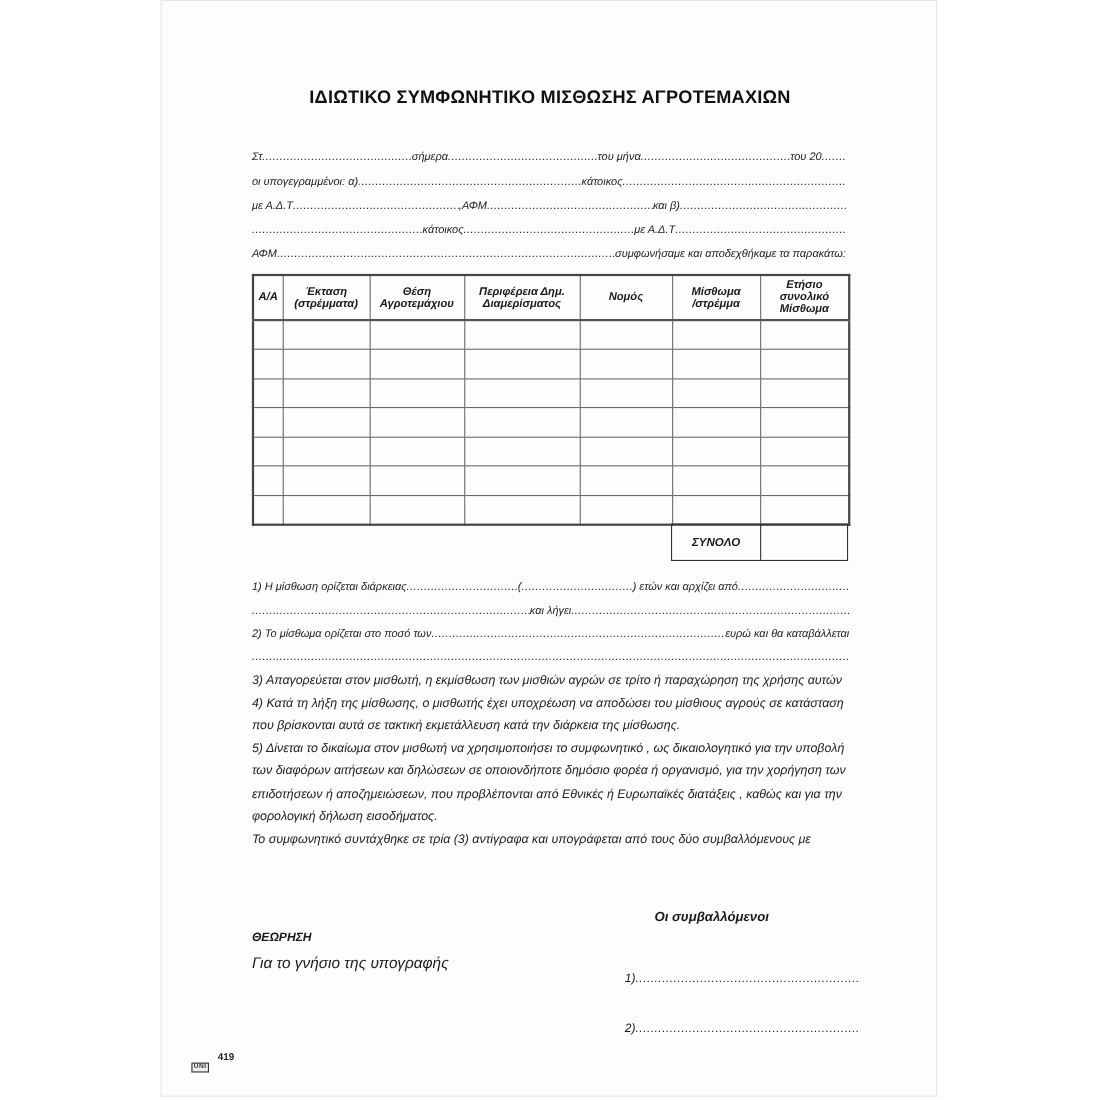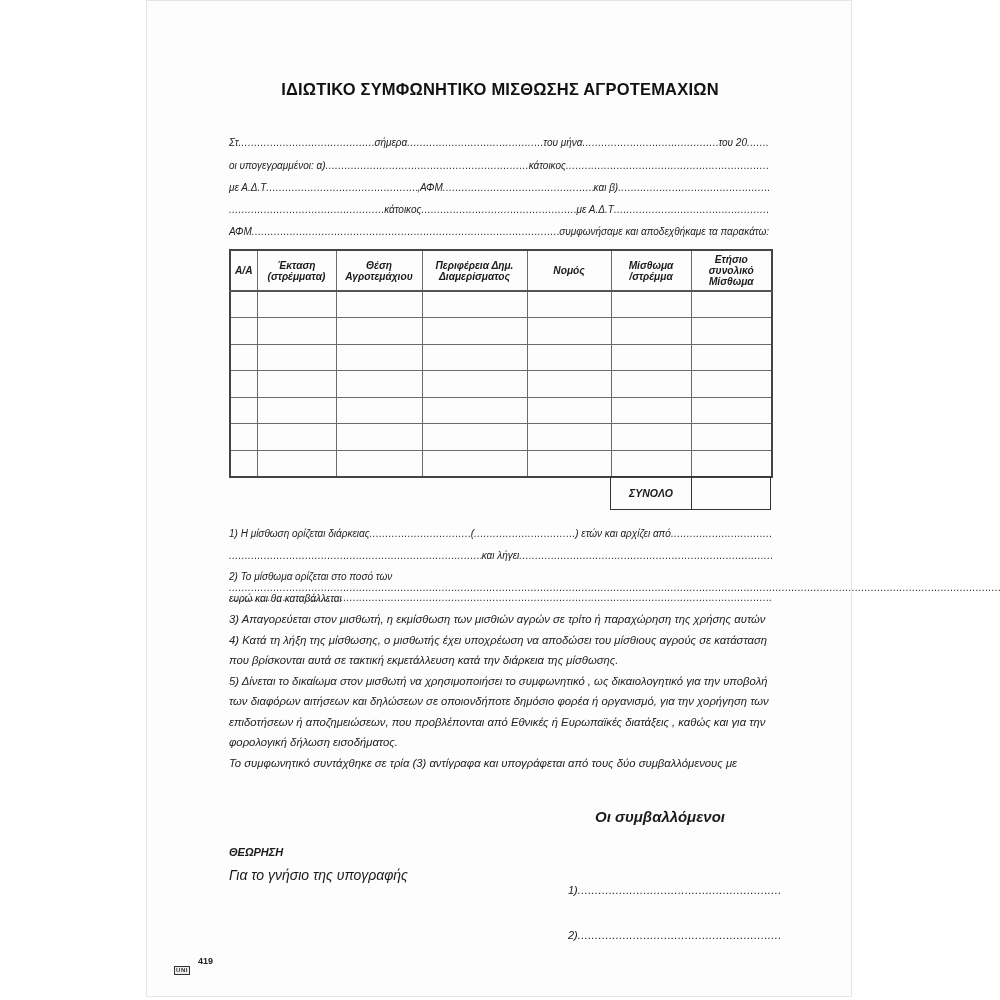--- a/index.html
+++ b/index.html
@@ -53,21 +53,21 @@
   }
   .para p { margin:0; white-space:nowrap; }
 
   .theorisi {
     position:absolute; left:229px; top:846px; font-style:italic; font-weight:bold; font-size:11px;
   }
   .theorisi-sub {
     position:absolute; left:229px; top:867px; font-style:italic; font-size:14px;
   }
   .parties {
-    position:absolute; left:595px; top:808px; font-style:italic; font-weight:bold; font-size:15px;
+    position:absolute; left:595px; top:826px; font-style:italic; font-weight:bold; font-size:12px;
   }
   .sig { position:absolute; left:568px; width:214px; font-style:italic; font-size:11px; display:flex; align-items:baseline; }
   .sig .dots { flex:1; overflow:hidden; white-space:nowrap; letter-spacing:0.4px; }
   .sig .dots::after { content:"...................................................................................................................................................."; }
 
   .code {
     position:absolute; left:174px; top:956px; font-weight:bold; font-size:9px; color:#222; text-align:center;margin-left:24px;
   }
   .logo {
     position:absolute; left:174px; top:966px; width:16px; height:9px; border:1px solid #333;
@@ -213,21 +213,21 @@
   <span class="seg">(</span>
   <span class="dots fixed" style="width:44px;"></span>
   <span class="seg">) ετών και αρχίζει  από </span>
   <span class="dots fixed" style="width:55px;"></span>
 </div>
 <div class="line" style="left:229px; top:550px; width:543px;">
   <span class="dots fixed" style="width:166px;"></span>
   <span class="seg">και λήγει</span>
   <span class="dots"></span>
 </div>
-<div class="line" style="left:229px; top:571px; width:543px;flex-direction:column;">
+<div class="line" style="left:229px; top:571px; width:543px;">
   <span class="seg">2) Το μίσθωμα ορίζεται στο ποσό των </span>
   <span class="dots"></span>
   <span class="seg">ευρώ και θα καταβάλλεται</span>
 </div>
 <div class="line" style="left:229px; top:592px; width:543px;">
   <span class="dots"></span>
 </div>
 
 <div class="para" style="top:609px;">
   <p>3) Απαγορεύεται στον μισθωτή, η εκμίσθωση των μισθιών αγρών σε τρίτο ή παραχώρηση της χρήσης αυτών</p>

